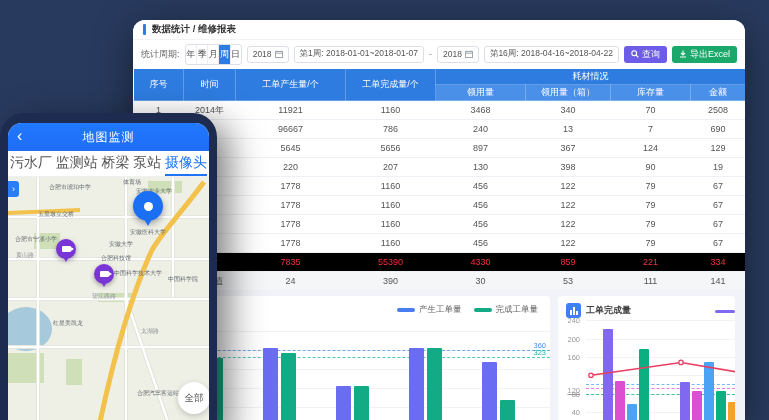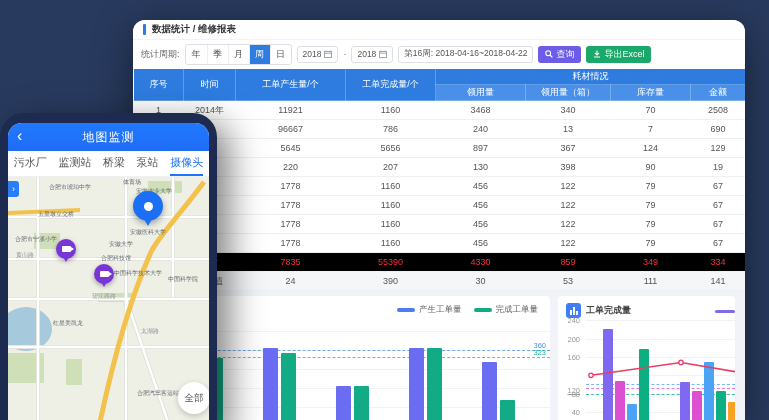--- a/index.html
+++ b/index.html
@@ -70,21 +70,21 @@
     box-shadow:12px 10px 35px rgba(0,0,0,.5);
   }
   .screen { width:201px; height:300px; background:#fff; border-radius:14px 14px 0 0; overflow:hidden;
             display:flex; flex-direction:column; }
   .p-header { height:28px; background:linear-gradient(180deg,#2079ff,#1f6df5); display:flex; align-items:center;
               justify-content:center; position:relative; flex:0 0 28px; }
   .p-back { position:absolute; left:9px; top:3px; color:#fff; font-size:16px; line-height:20px; cursor:pointer; }
   .p-title { color:#fff; font-size:12px; letter-spacing:1px; }
   .p-tabs { height:26px; display:flex; align-items:stretch; justify-content:space-around; background:#fff;
             border-bottom:1px solid #f0f0f0; flex:0 0 26px; }
-  .p-tab { font-size:11px; color:#555; display:flex; align-items:center; cursor:pointer; border-bottom:2px solid transparent; }
+  .p-tab { font-size:14px; color:#555; display:flex; align-items:center; cursor:pointer; border-bottom:2px solid transparent; }
   .p-tab.active { color:#1f74f8; border-bottom-color:#1f74f8; }
   .map { position:relative; flex:1; background:#eef0e6; overflow:hidden; }
   .map-toggle { position:absolute; left:0; top:4px; width:11px; height:16px; background:#2b7cf7; color:#fff;
                 border-radius:0 3px 3px 0; font-size:9px; display:flex; align-items:center; justify-content:center; cursor:pointer; }
   .pin-blue { position:absolute; left:125px; top:14px; width:30px; height:30px; cursor:pointer; }
   .pin-blue .c { width:30px; height:30px; border-radius:50%; background:#1a6ff5; box-shadow:0 3px 6px rgba(0,0,30,.35);
                  display:flex; align-items:center; justify-content:center; }
   .pin-blue .d { width:9px; height:9px; border-radius:50%; background:#fff; }
   .pin-blue .t { position:absolute; left:11px; top:28px; width:0; height:0;
                  border-left:4px solid transparent; border-right:4px solid transparent; border-top:7px solid #1a6ff5; }
@@ -123,20 +123,21 @@
         </span>
         <span class="sel">
           <span>2018</span>
           <svg width="8" height="8" viewBox="0 0 8 8">
               <rect x="0.5" y="1.5" width="7" height="6" fill="none" stroke="#a0a6ad"></rect>
               <line x1="0.5" y1="3.2" x2="7.5" y2="3.2" stroke="#a0a6ad"></line>
               <line x1="2" y1="0.5" x2="2" y2="2" stroke="#a0a6ad"></line>
               <line x1="6" y1="0.5" x2="6" y2="2" stroke="#a0a6ad"></line>
             </svg>
         </span>
+        <span class="range-box">第1周: 2018-01-01~2018-01-07</span>
         <span class="dash-sep">-</span>
         <span class="sel">
           <span>2018</span>
           <svg width="8" height="8" viewBox="0 0 8 8">
               <rect x="0.5" y="1.5" width="7" height="6" fill="none" stroke="#a0a6ad"></rect>
               <line x1="0.5" y1="3.2" x2="7.5" y2="3.2" stroke="#a0a6ad"></line>
               <line x1="2" y1="0.5" x2="2" y2="2" stroke="#a0a6ad"></line>
               <line x1="6" y1="0.5" x2="6" y2="2" stroke="#a0a6ad"></line>
             </svg>
         </span>
@@ -266,21 +267,21 @@
             <td>79</td>
             <td>67</td>
           </tr>
           <tr class="total">
             <td></td>
             <td>合计</td>
             <td>7835</td>
             <td>55390</td>
             <td>4330</td>
             <td>859</td>
-            <td>349</td>
+            <td>221</td>
             <td>334</td>
           </tr>
           <tr class="avg">
             <td></td>
             <td>平均值</td>
             <td>24</td>
             <td>390</td>
             <td>30</td>
             <td>53</td>
             <td>111</td>

